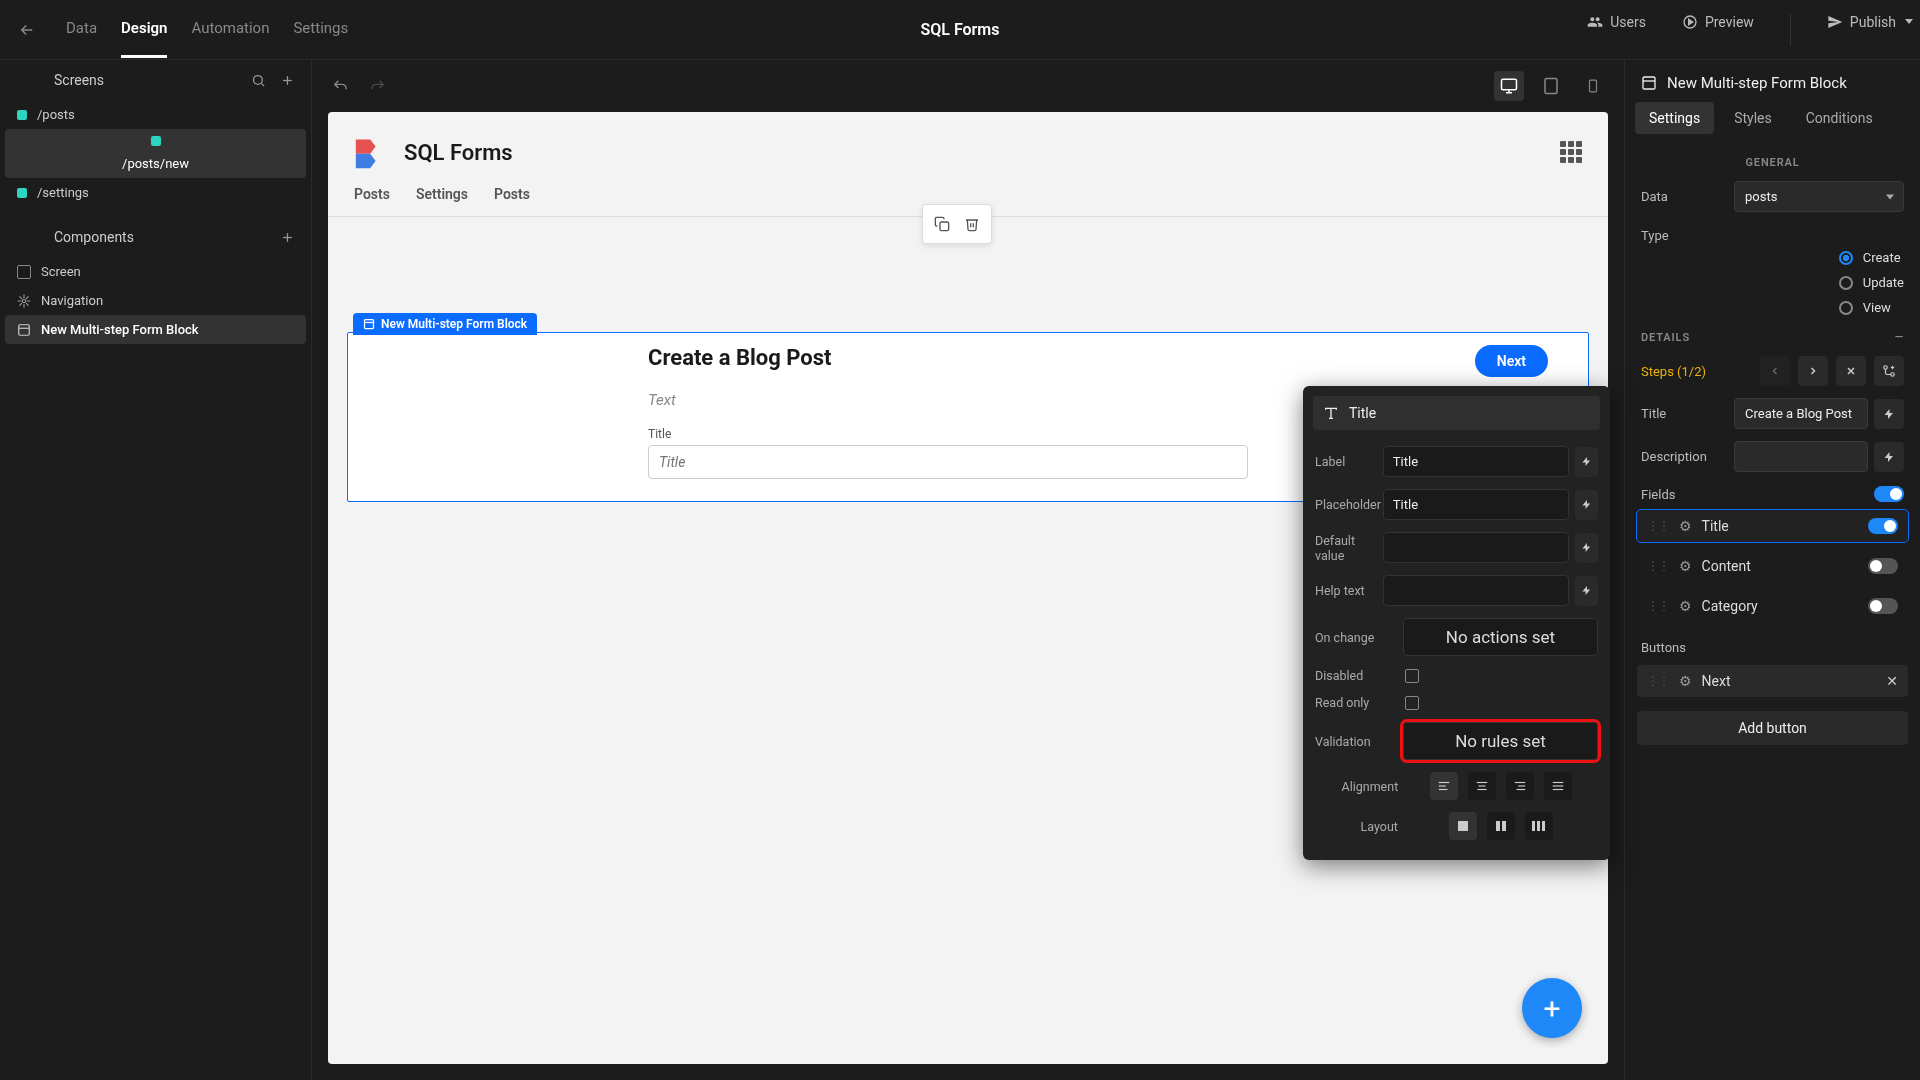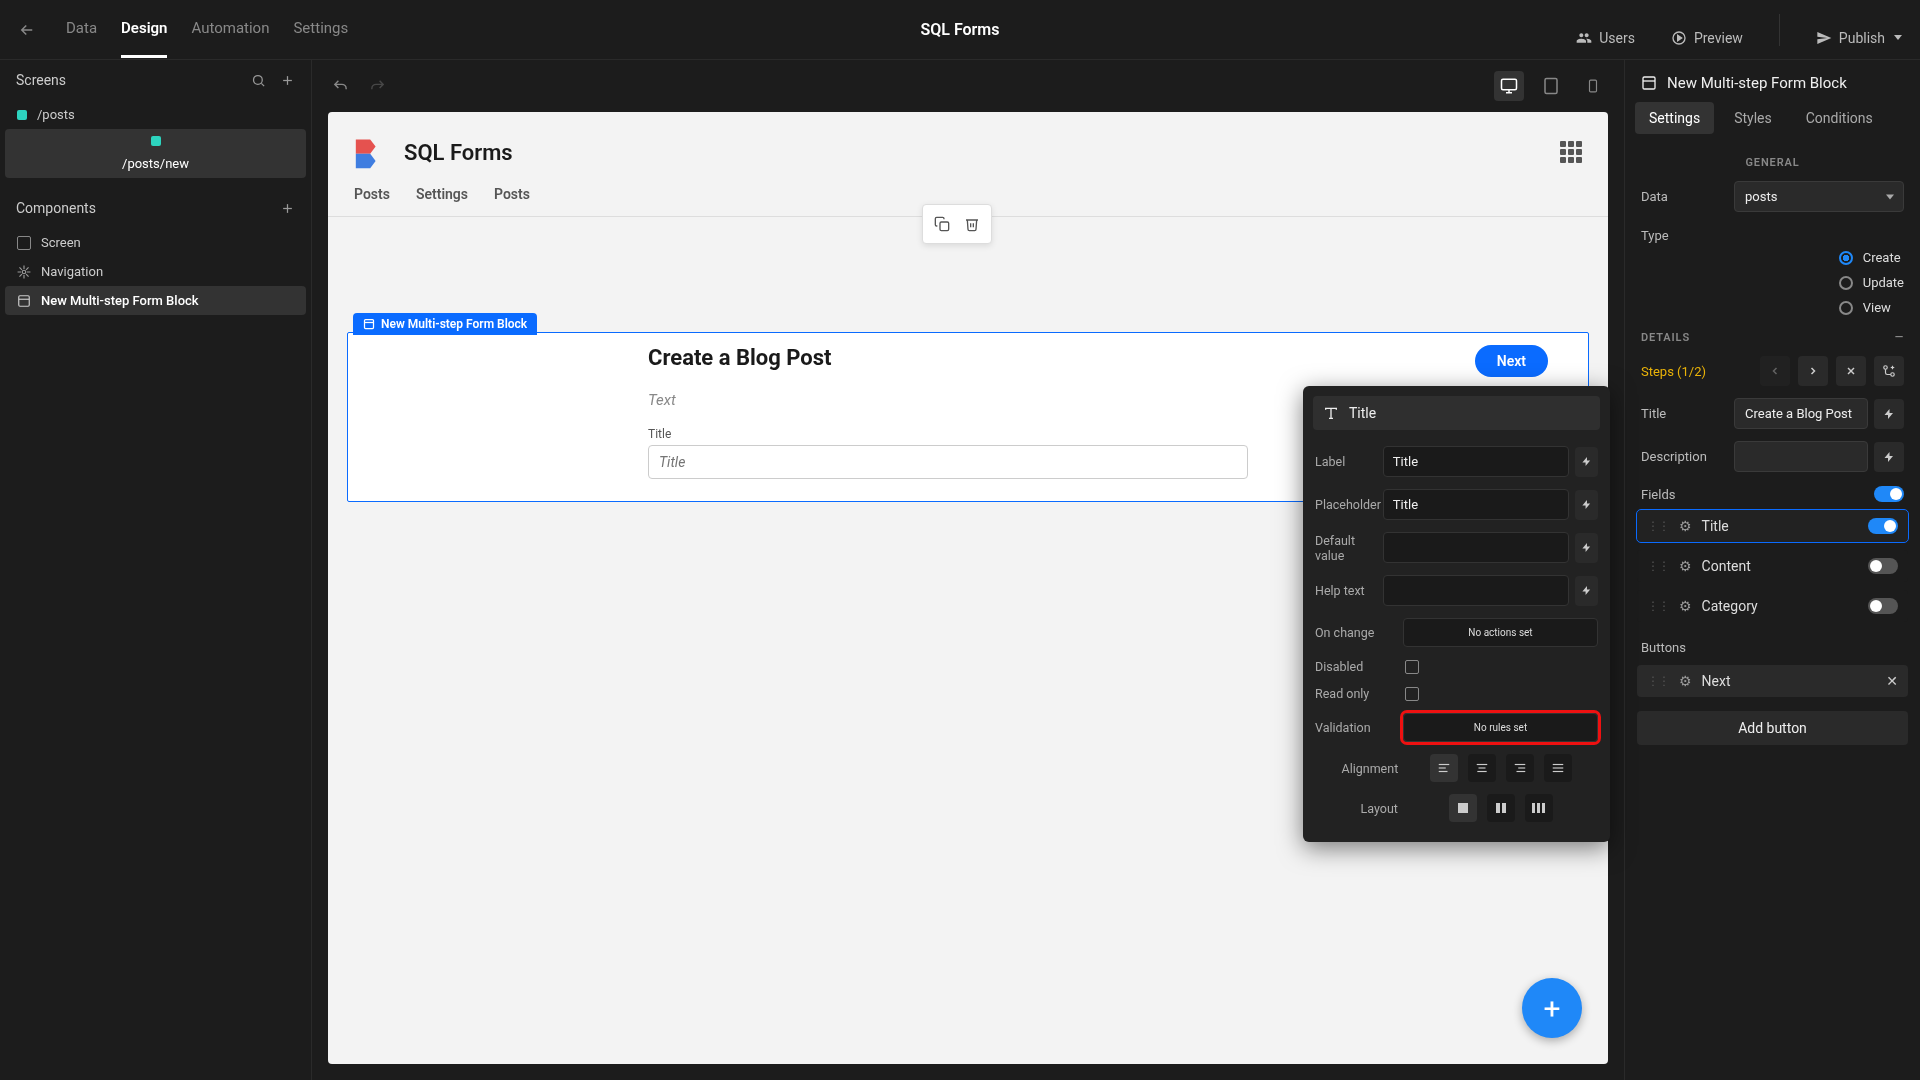--- a/index.html
+++ b/index.html
@@ -6,31 +6,31 @@
   body { width: 1920px; height: 1080px; background: #1c1c1c; color: #ddd; font-size: 14px; overflow: hidden; position: relative; }
 
   
   .topbar { height: 60px; background: #1c1c1c; display: flex; align-items: center; border-bottom: 1px solid #2a2a2a; }
   .topbar-left { display: flex; align-items: center; gap: 10px; padding-left: 18px; }
   .back-icon { color: #888; cursor: pointer; }
   .top-nav { display: flex; gap: 24px; margin-left: 20px; }
   .top-nav a { color: #888; text-decoration: none; font-size: 15px; padding: 18px 0; }
   .top-nav a.active { color: #fff; font-weight: 600; border-bottom: 3px solid #fff; }
   .topbar-center { position: absolute; left: 50%; transform: translateX(-50%); font-weight: 600; font-size: 16px; color: #fff; }
-  .topbar-right { margin-left: auto; display: flex; align-items: flex-end; gap: 36px; padding-right: 18px; }
+  .topbar-right { margin-left: auto; display: flex; align-items: flex-start; gap: 36px; padding-right: 7px; }
   .top-btn { display: flex; align-items: center; gap: 7px; color: #bbb; font-size: 14px; cursor: pointer; }
   .divider-v { width: 1px; height: 32px; background: #333; }
   .chev-down { width: 0; height: 0; border-left: 4px solid transparent; border-right: 4px solid transparent; border-top: 5px solid #bbb; margin-left: 2px; }
 
   
   .main { display: flex; height: calc(1080px - 60px); }
 
   
   .sidebar-left { width: 312px; background: #1c1c1c; border-right: 1px solid #2a2a2a; display: flex; flex-direction: column; }
-  .sb-section-header { display: flex; align-items: center; justify-content: space-between; padding: 12px 16px; color: #ccc; font-size: 14px; }
+  .sb-section-header { display: flex; align-items: center; justify-content: space-between; padding: 12px 16px; color: #ccc; font-size: 14px; margin-left: 38px; }
   .sb-header-icons { display: flex; gap: 14px; color: #999; }
   .sb-list { padding: 0 5px 10px 5px; }
   .sb-item { display: flex; align-items: center; gap: 10px; padding: 7px 12px; border-radius: 4px; font-size: 13px; color: #ccc; cursor: pointer; }
   .sb-item.selected { background: #333; color: #fff; flex-direction: column; }
   .sq { width: 10px; height: 10px; border-radius: 2px; background: #2dd4bf; }
   .sb-comp-item { display: flex; align-items: center; gap: 10px; padding: 7px 12px; border-radius: 4px; font-size: 13px; color: #ccc; cursor: pointer; }
   .sb-comp-item.selected { background: #333; color: #fff; font-weight: 500; }
   .sb-mini-icon { width: 14px; height: 14px; border: 1px solid #888; border-radius: 2px; }
 
   
@@ -104,21 +104,21 @@
 
   .button-card { margin: 6px 12px; background: #2a2a2a; border-radius: 4px; display: flex; align-items: center; justify-content: space-between; padding: 8px 10px; color: #ddd; }
   .add-btn-bar { margin: 8px 12px; background: #2a2a2a; border-radius: 4px; text-align: center; padding: 9px; color: #eee; font-size: 14px; cursor: pointer; }
 
   
   .prop-panel { position: absolute; left: 1303px; top: 386px; width: 307px; background: #222; border-radius: 6px; box-shadow: 0 6px 24px rgba(0,0,0,0.5); padding: 10px 10px 14px 10px; color: #ddd; z-index: 20; }
   .pp-title-input { display: flex; align-items: center; gap: 10px; background: #2f2f2f; border-radius: 4px; padding: 9px 10px; color: #eee; font-size: 14px; margin-bottom: 10px; }
   .pp-row { display: flex; align-items: center; justify-content: center; padding: 6px 2px; }
   .pp-row label { font-size: 12.5px; color: #aaa; width: 88px; }
   .pp-input { flex: 1; background: #1a1a1a; border: 1px solid #333; color: #eee; padding: 7px 9px; border-radius: 4px; font-size: 13px; margin-right: 6px; }
-  .pp-wide-btn { flex: 1; background: #1a1a1a; border: 1px solid #333; color: #ddd; padding: 8px; border-radius: 4px; text-align: center; font-size: 10px; cursor: pointer; }
+  .pp-wide-btn { flex: 1; background: #1a1a1a; border: 1px solid #333; color: #ddd; padding: 8px; border-radius: 4px; text-align: center; font-size: 17px; cursor: pointer; }
   .pp-wide-btn.red { outline: 3px solid #e11; }
   .pp-check { width: 14px; height: 14px; border: 1px solid #888; border-radius: 2px; margin-left: 2px; }
   .pp-btn-group { display: flex; gap: 10px; }
   .pp-icon-btn { width: 28px; height: 28px; background: #1a1a1a; border-radius: 4px; display: flex; align-items: center; justify-content: center; color: #ccc; cursor: pointer; }
   .pp-icon-btn.active { background: #333; }
 
   svg { display: block; }
 </style>
 </head>
 <body>
@@ -188,20 +188,24 @@
       </div>
     </div>
     <div class="sb-list">
       <div class="sb-item">
           <span class="sq"></span>
           <span>/posts</span>
         </div>
       <div class="sb-item selected">
           <span class="sq"></span>
           <span>/posts/new</span>
+        </div>
+      <div class="sb-item">
+          <span class="sq"></span>
+          <span>/settings</span>
         </div>
     </div>
 
     <div class="sb-section-header">
       <span>Components</span>
       <div class="sb-header-icons">
         <span>
             <svg width="15" height="15" viewBox="0 0 24 24" fill="none" stroke="currentColor" stroke-width="2">
               <line x1="12" y1="5" x2="12" y2="19"></line>
               <line x1="5" y1="12" x2="19" y2="12"></line>

